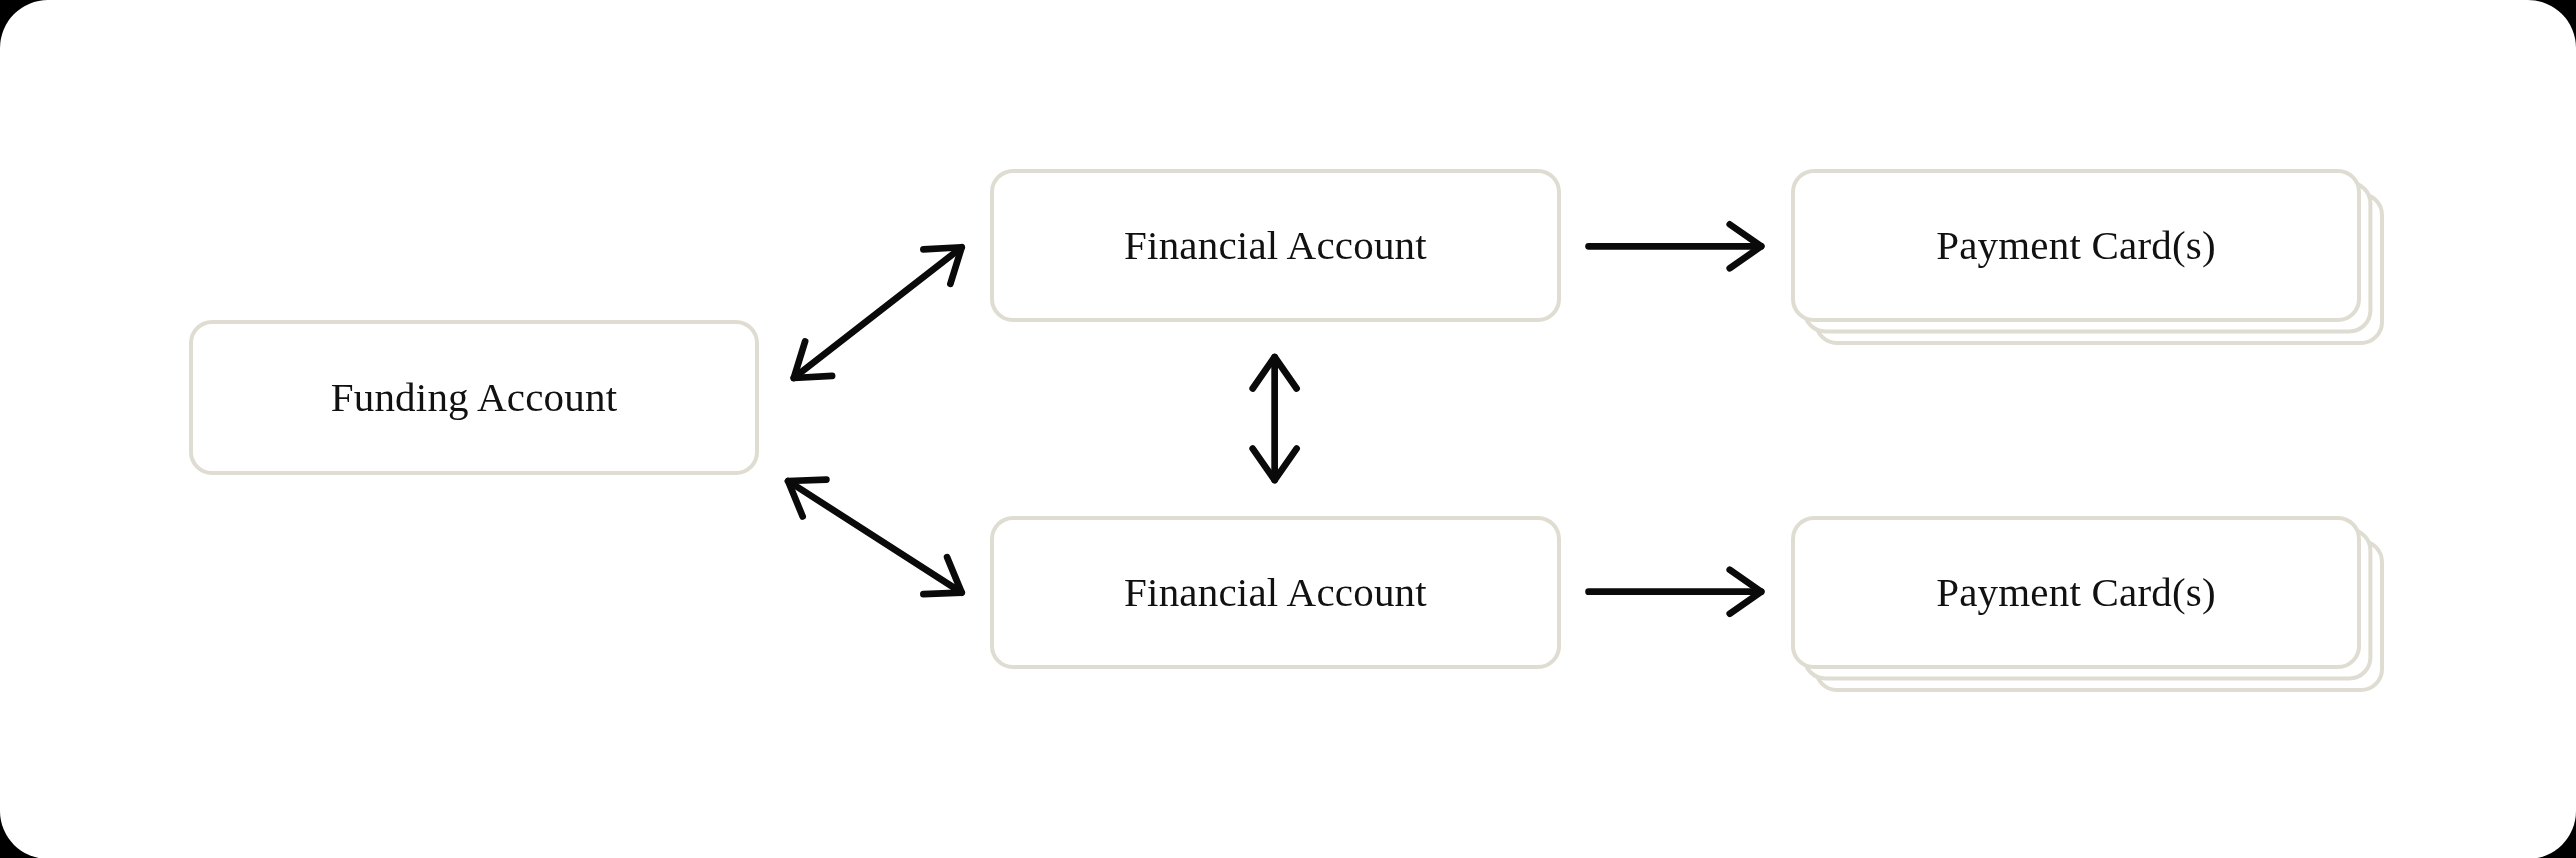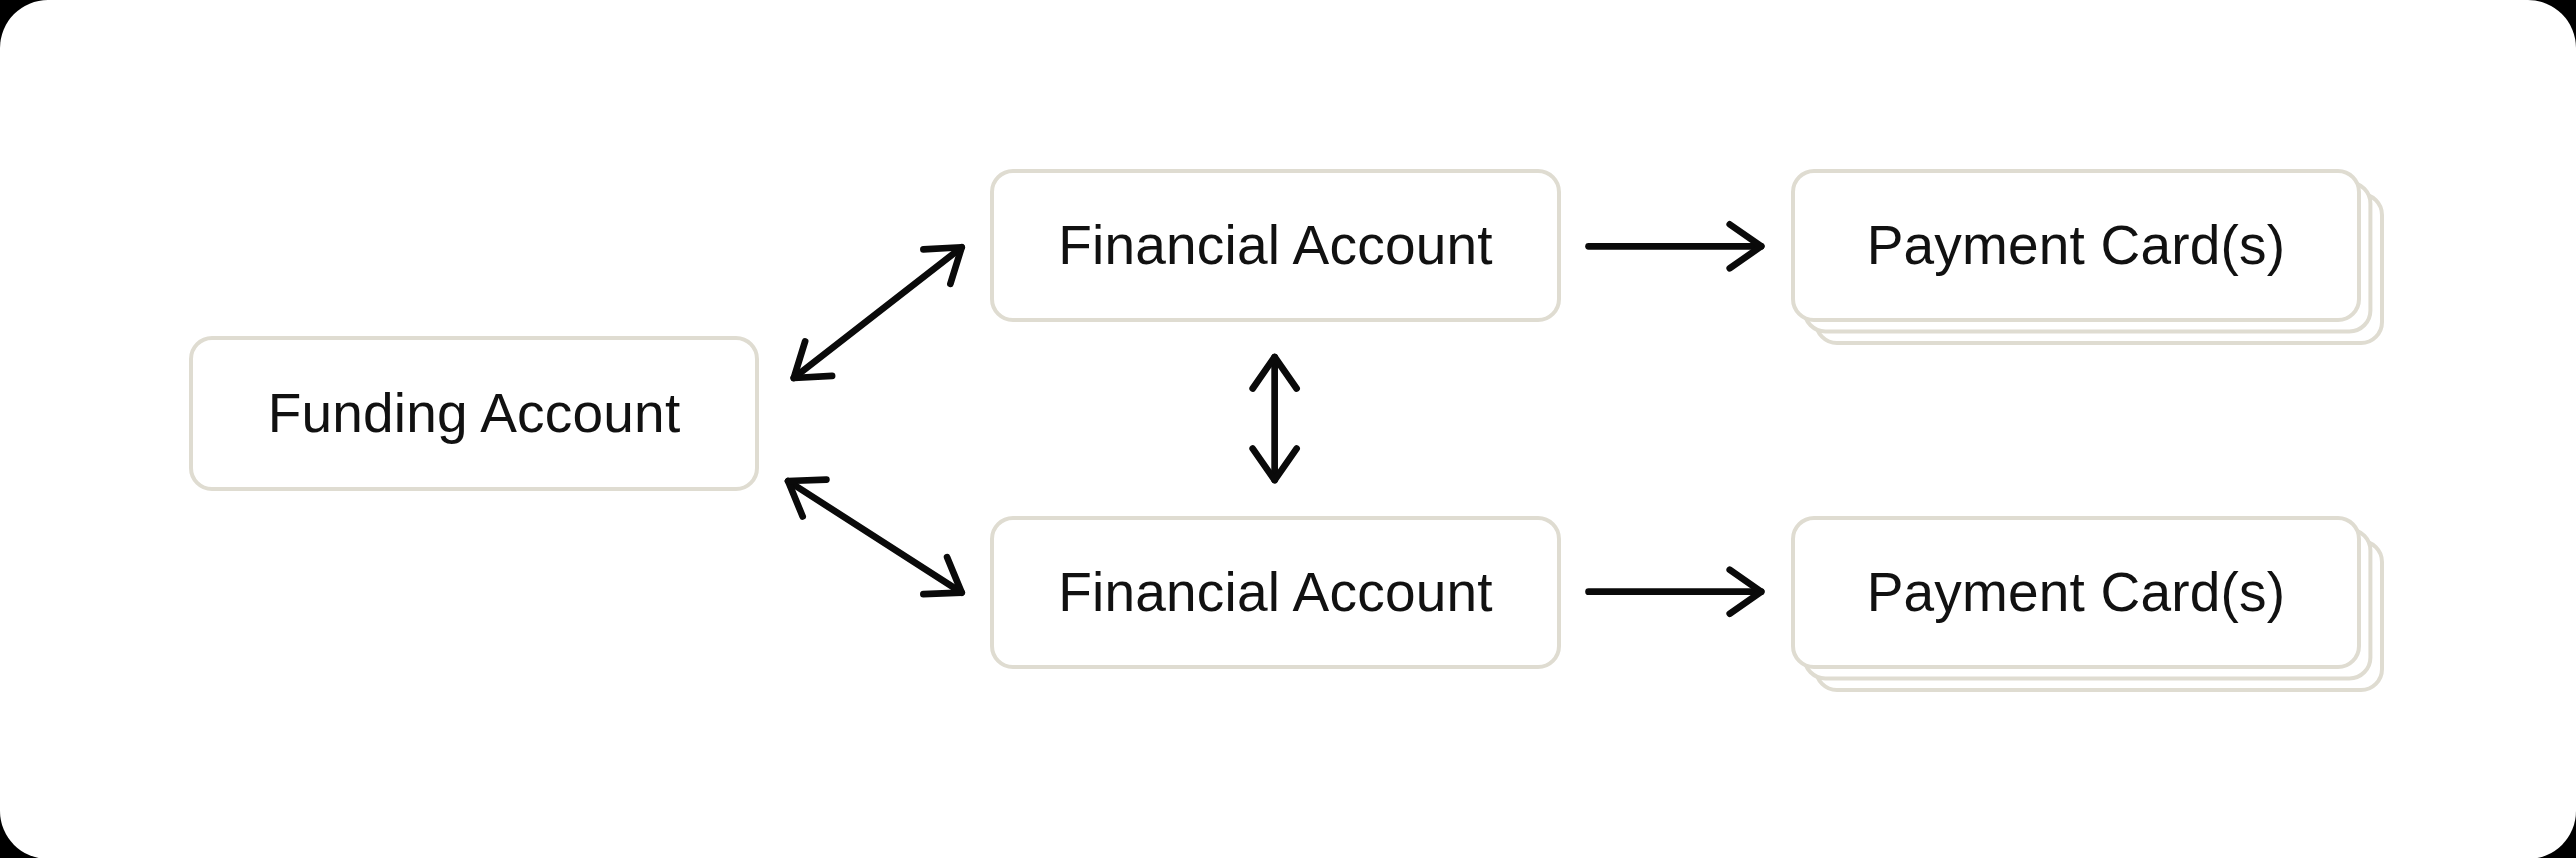--- a/index.html
+++ b/index.html
@@ -33,25 +33,26 @@
   }
   .stack-layer{
     position:absolute;inset:0;
     background:var(--panel-bg);
     border:4.8px solid var(--box-border);
     border-radius:23px;
   }
   .stack-layer.layer-1{transform:translate(11.4px,11.4px);}
   .stack-layer.layer-2{transform:translate(23px,23px);}
   .node-label{
-    font-size:55px;
+    font-size:41px;
     line-height:1;
     color:var(--text-color);
     letter-spacing:0.2px;
     white-space:nowrap;
+    font-family:Liberation Serif, serif;
   }
   .edges{
     position:absolute;inset:0;
     width:2576px;height:859px;
     pointer-events:none;
   }
   .edges line{
     stroke:var(--arrow-color);
     stroke-width:7;
     stroke-linecap:round;
@@ -63,21 +64,21 @@
     stroke-linecap:round;
     stroke-linejoin:round;
   }
 </style>
 </head>
 <body>
 
 <div class="stage">
   <div class="panel">
 
-    <div class="node-group" style="left:189px;top:336px;width:570px;height:155px;">
+    <div class="node-group" style="left:189px;top:320px;width:570px;height:155px;">
       <div class="node-card">
         <span class="node-label">Funding Account</span>
       </div>
     </div>
 
     <div class="node-group" style="left:990px;top:169px;width:571px;height:153px;">
       <div class="node-card">
         <span class="node-label">Financial Account</span>
       </div>
     </div>

